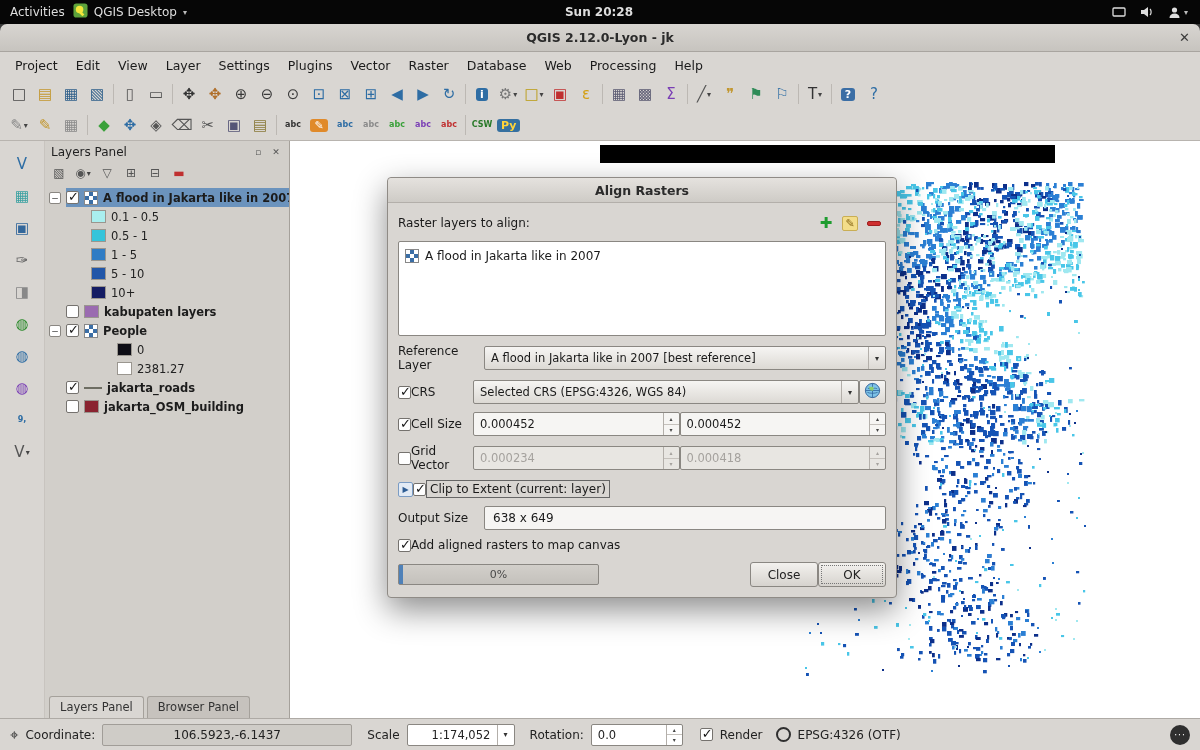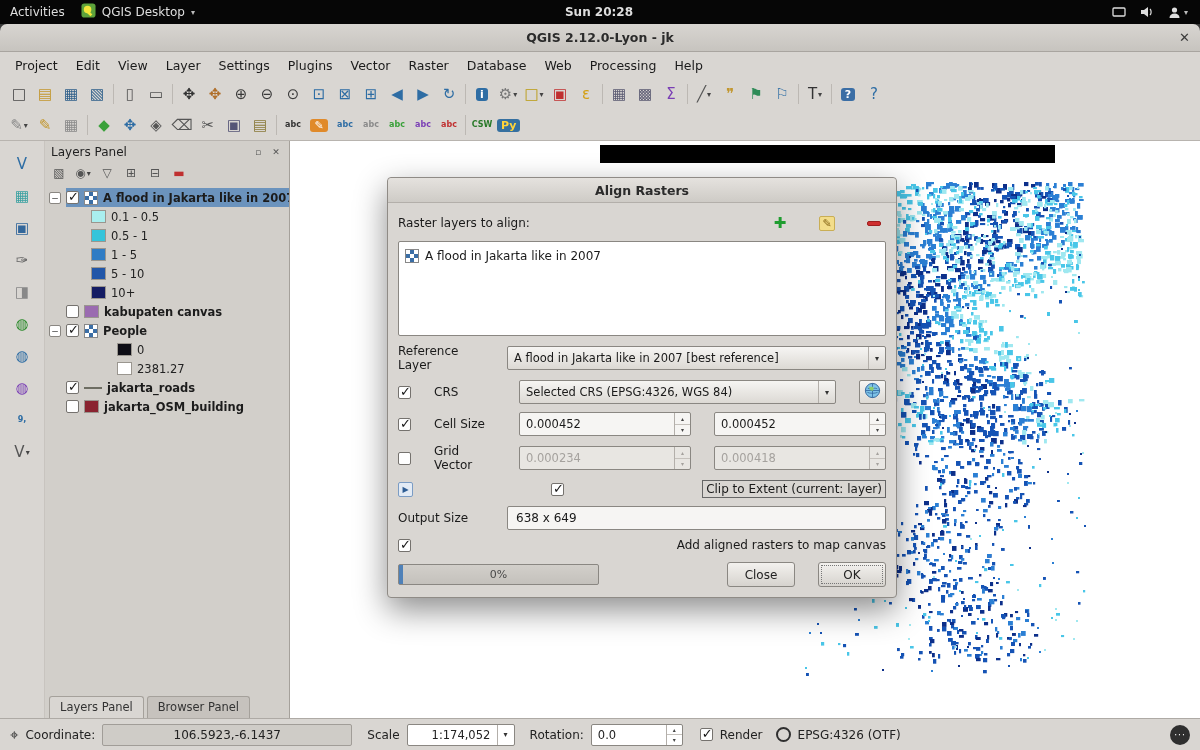--- a/index.html
+++ b/index.html
@@ -3,21 +3,21 @@
 <meta charset="utf-8">
 <style>
   *{box-sizing:border-box;margin:0;padding:0;}
   html,body{width:1200px;height:750px;overflow:hidden;}
   body{font-family:"DejaVu Sans","Liberation Sans",sans-serif;font-size:12px;color:#1a1a1a;background:#3a3a3a;}
   #screen{position:relative;width:1200px;height:750px;}
 
   
   #gnome-bar{position:absolute;top:0;left:0;right:0;height:24px;background:#060606;color:#dedede;display:flex;align-items:stretch;font-size:12px;z-index:20;}
   .gb-sec{display:flex;align-items:center;}
-  .gb-left{flex:1;gap:16px;padding-left:10px;}
+  .gb-left{flex:1;gap:8px;padding-left:10px;}
   .gb-center{flex:0;white-space:nowrap;font-weight:bold;}
   .gb-right{flex:1;justify-content:flex-end;gap:14px;padding-right:12px;}
   .appmenu{display:flex;align-items:center;gap:6px;}
   .wcaret{font-size:8px;color:#bbb;}
   .gb-ico{display:flex;align-items:center;gap:3px;}
 
   
   #titlebar{position:absolute;top:24px;left:0;right:0;height:28px;background:linear-gradient(#d8d5d1,#c7c4bf);border-bottom:1px solid #a9a5a0;border-radius:7px 7px 0 0;display:flex;align-items:center;justify-content:center;z-index:19;}
   #wtitle{font-weight:bold;font-size:12.5px;color:#2b2b2b;}
   #wclose{position:absolute;right:10px;top:0;bottom:0;display:flex;align-items:center;color:#3a3a3a;font-size:13px;}
@@ -66,21 +66,21 @@
   #flood{position:absolute;left:0;top:0;}
 
   
   .cb{width:13px;height:13px;flex:none;display:inline-block;position:relative;background:#fefefe;border:1px solid #75726e;border-radius:2px;}
   .cb.checked::after{content:"✓";position:absolute;left:1px;top:-3px;font-size:13px;color:#141414;}
 
   
   #dialog{position:absolute;left:387px;top:177px;width:510px;background:#d9d6d2;border:1px solid #8f8b86;border-radius:4px;box-shadow:0 12px 32px rgba(0,0,0,.45);z-index:10;}
   .dlg-title{height:25px;display:flex;align-items:center;justify-content:center;font-weight:bold;font-size:12.5px;color:#2b2b2b;background:linear-gradient(#e5e2de,#cecbc6);border-bottom:1px solid #b3afaa;border-radius:4px 4px 0 0;}
   .dlg-body{padding:10px;display:flex;flex-direction:column;gap:8px;font-size:12px;}
-  .frow{display:flex;align-items:center;gap:23px;justify-content:space-between;}
+  .frow{display:flex;align-items:center;gap:0;}
   .mini{width:24px;height:20px;display:flex;align-items:center;justify-content:center;}
   .plus{color:#1f9d2f;font-weight:bold;font-size:15px;}
   .pencil{color:#8a6a1a;background:#f3dd8a;border:1px solid #c9ae55;font-size:11px;padding:0 2px;border-radius:2px;}
   .minusbar{width:14px;height:5px;background:#cf2f2f;border-radius:2px;border:1px solid #9e1f1f;}
   .listbox{height:95px;background:#fff;border:1px solid #8a8782;border-radius:2px;padding:5px 6px;}
   .litem{display:flex;align-items:center;gap:6px;height:18px;}
   .combo{height:24px;flex:1;display:flex;align-items:center;background:linear-gradient(#f6f5f3,#dcd9d4);border:1px solid #8a8782;border-radius:2px;padding-left:6px;min-width:0;}
   .cval{flex:1;font-size:11.5px;white-space:nowrap;overflow:hidden;}
   .dda{width:17px;align-self:stretch;border-left:1px solid #b3afaa;display:flex;align-items:center;justify-content:center;font-size:8px;color:#333;flex:none;}
   .gbtn{width:27px;height:24px;border:1px solid #8a8782;border-radius:2px;background:linear-gradient(#f6f5f3,#dcd9d4);display:flex;align-items:center;justify-content:center;flex:none;}
@@ -434,21 +434,21 @@
           <span class="lleg">5 - 10</span>
         </div>
         <div class="trow" style="padding-left: 46px;">
           <span class="swatch" style="background: rgb(20, 28, 99);"></span>
           <span class="lleg">10+</span>
         </div>
         <div class="trow">
           <span class="exp-sp"></span>
           <span class="cb"></span>
           <span class="swatch" style="background: rgb(154, 107, 176);"></span>
-          <span class="lname">kabupaten canvas</span>
+          <span class="lname">kabupaten layers</span>
         </div>
         <div class="trow">
           <span class="expander">−</span>
           <span class="cb checked"></span>
           <span class="ricon"></span>
           <span class="lname">People</span>
         </div>
         <div class="trow" style="padding-left: 72px;">
           <span class="swatch" style="background: rgb(13, 13, 21);"></span>
           <span class="lleg">0</span>

